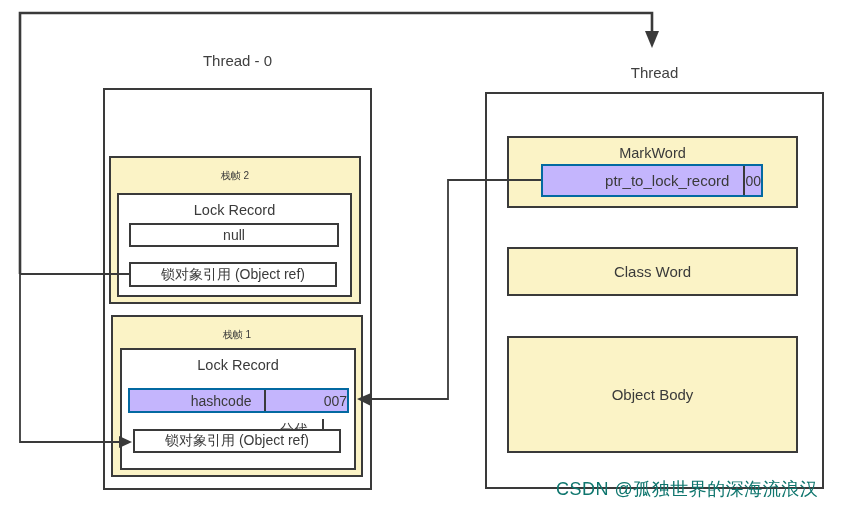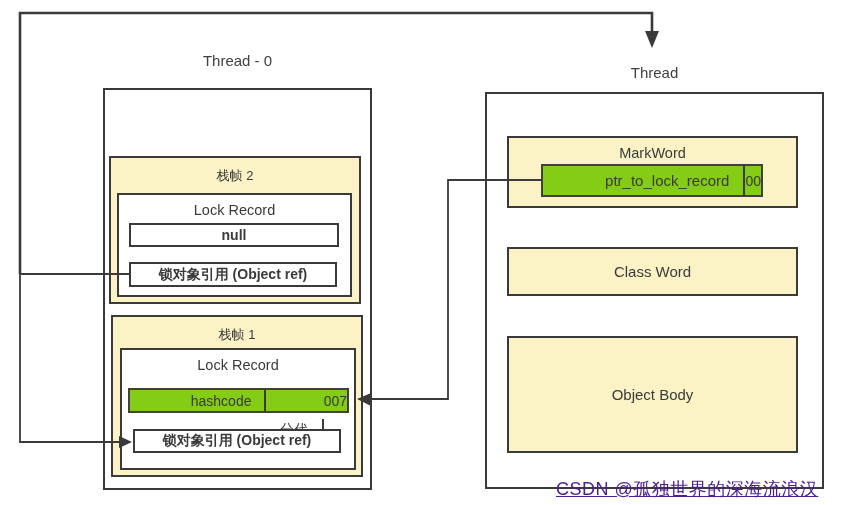--- a/index.html
+++ b/index.html
@@ -12,24 +12,24 @@
     font-family: "Liberation Sans", "DejaVu Sans", sans-serif;
     color: #3a3a3a;
     overflow: hidden;
   }
   .abs { position: absolute; box-sizing: border-box; }
   .box { position: absolute; box-sizing: border-box; border: 2px solid #3a3a3a; }
   .yellow { background: #fbf3c6; }
   .white { background: #ffffff; }
   .ctr { display: flex; align-items: center; justify-content: center; }
   .panel-title { position: absolute; text-align: center; font-size: 15px; color: #404040; }
-  .frame-title { height: 35px; line-height: 36px; text-align: center; font-size: 13px; }
+  .frame-title { height: 35px; line-height: 36px; text-align: center; font-size: 10px; }
   .lr-title { height: 28px; line-height: 31px; text-align: center; font-size: 14.5px; }
-  .small-txt { font-size: 14px; font-weight: bold; }
-  .row { position: absolute; box-sizing: border-box; border: 2px solid #404040; display: flex; background: #84cc16; padding-left: 48px; }
+  .small-txt { font-size: 14px; }
+  .row { position: absolute; box-sizing: border-box; border: 2px solid #0369a1; display: flex; background: #c4b5fd; padding-left: 48px; }
   .cell { box-sizing: border-box; display: flex; align-items: center; justify-content: center; font-size: 14px; height: 100%; }
   .cell-div { border-right: 2px solid #3a3a3a; }
   #thread-panel { left: 103px; top: 88px; width: 269px; height: 402px; background: transparent; }
   #thread-title { left: 103px; top: 52px; width: 269px; }
   #frame2 { left: 109px; top: 156px; width: 252px; height: 148px; }
   #lr2-box { left: 117px; top: 193px; width: 235px; height: 104px; }
   #null-box { left: 129px; top: 223px; width: 210px; height: 24px; }
   #objref2-box { left: 129px; top: 262px; width: 208px; height: 25px; }
   #frame1 { left: 111px; top: 315px; width: 252px; height: 162px; }
   #lr1-box { left: 120px; top: 348px; width: 236px; height: 122px; }
@@ -44,25 +44,24 @@
   #markword-title { height: 26px; line-height: 30px; text-align: center; font-size: 14.5px; }
   #ptr-row { left: 541px; top: 164px; width: 222px; height: 33px; }
   #ptr-cell { width: 169px; font-size: 15px; }
   #flag-cell { flex: 1; }
   #classword-box { left: 507px; top: 247px; width: 291px; height: 49px; font-size: 15px; }
   #objectbody-box { left: 507px; top: 336px; width: 291px; height: 117px; font-size: 15px; }
   #arrow-layer { position: absolute; left: 0; top: 0; width: 843px; height: 505px; pointer-events: none; z-index: 10; }
   #watermark {
     left: 556px; top: 477px;
     font-size: 18px;
-    color: #4c1d95;
+    color: #0f766e;
     letter-spacing: 0.5px;
     z-index: 20;
     white-space: nowrap;
-    text-decoration: underline;
   }
 </style>
 </head>
 <body>
 
 <div class="canvas">
 
   <div class="panel-title" id="thread-title">Thread - 0</div>
   <div class="box" id="thread-panel"></div>
 

